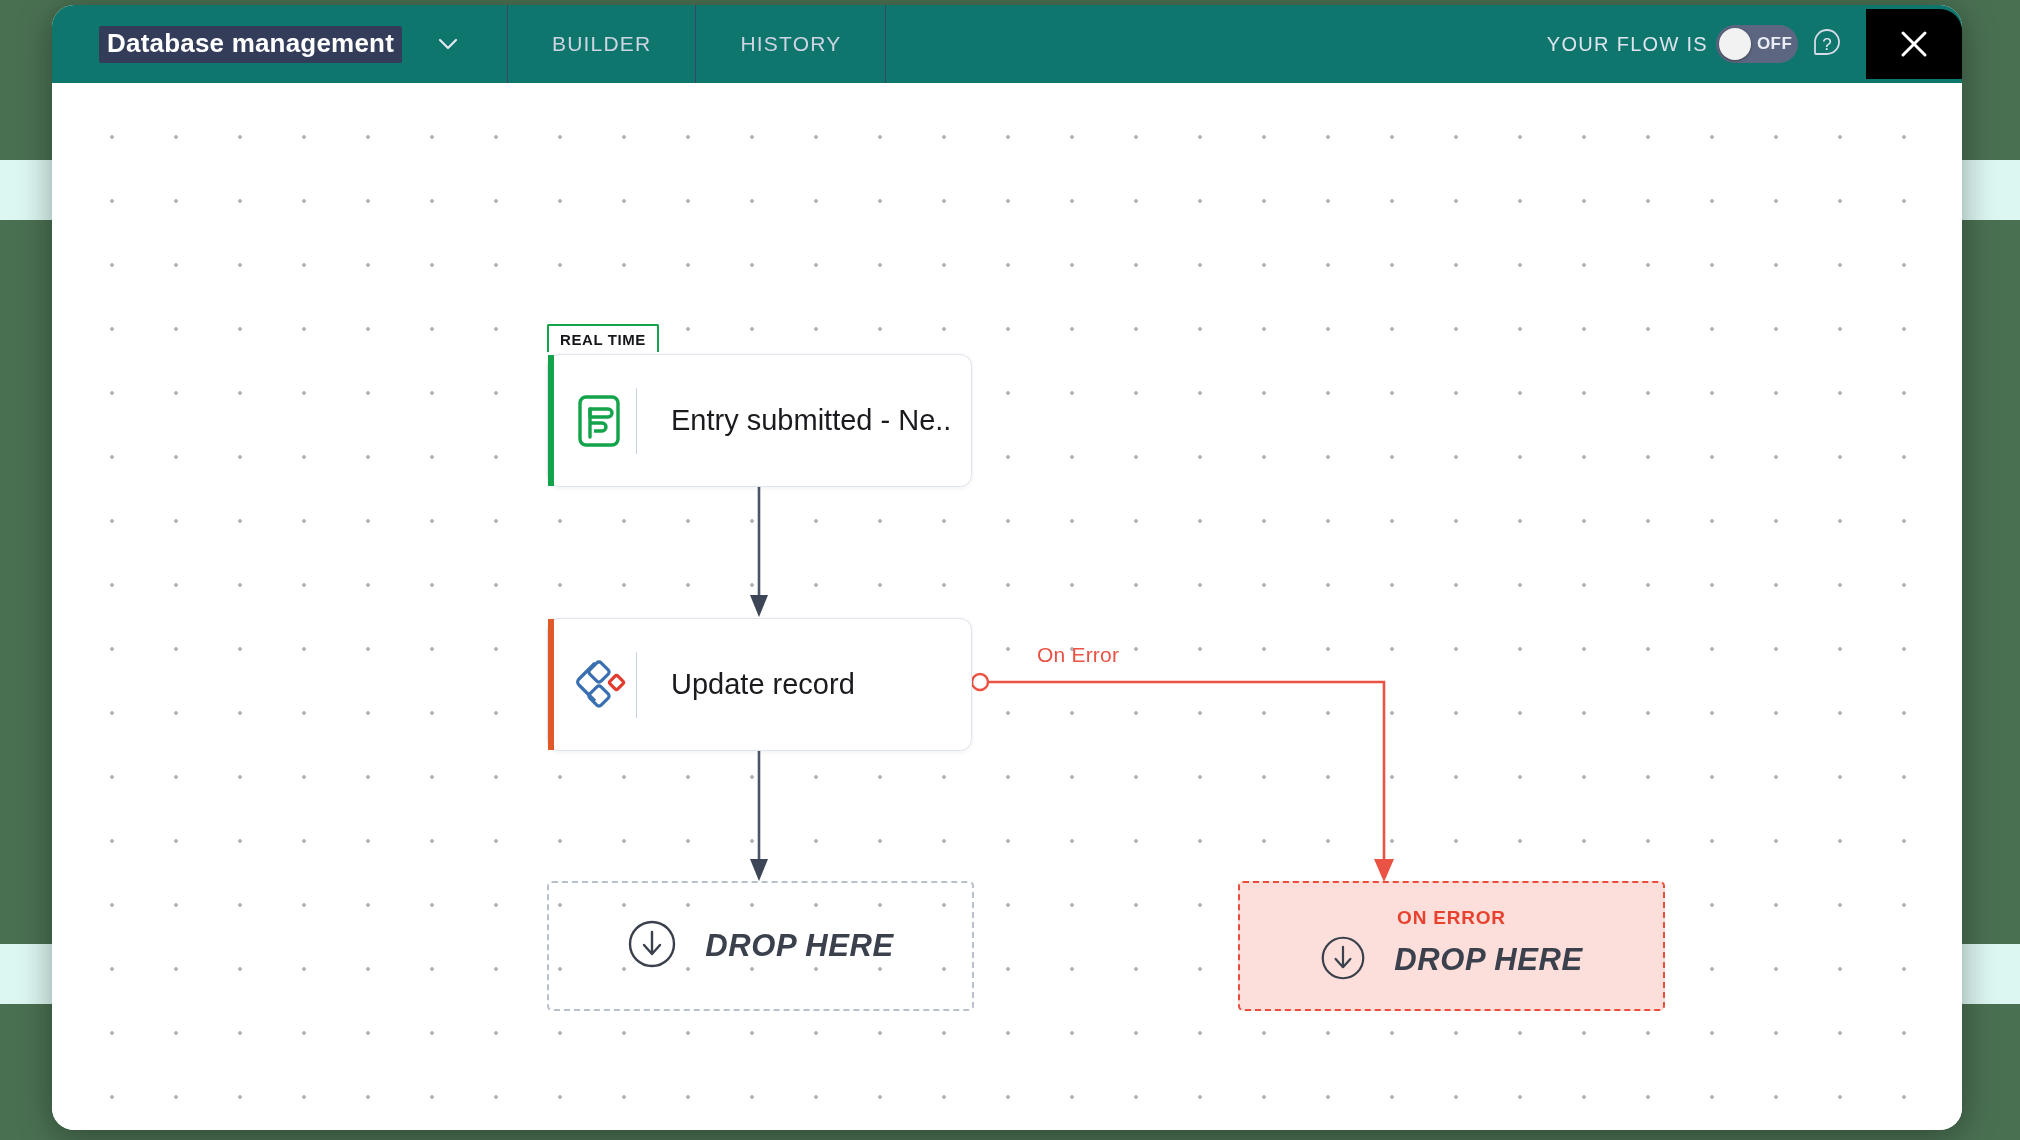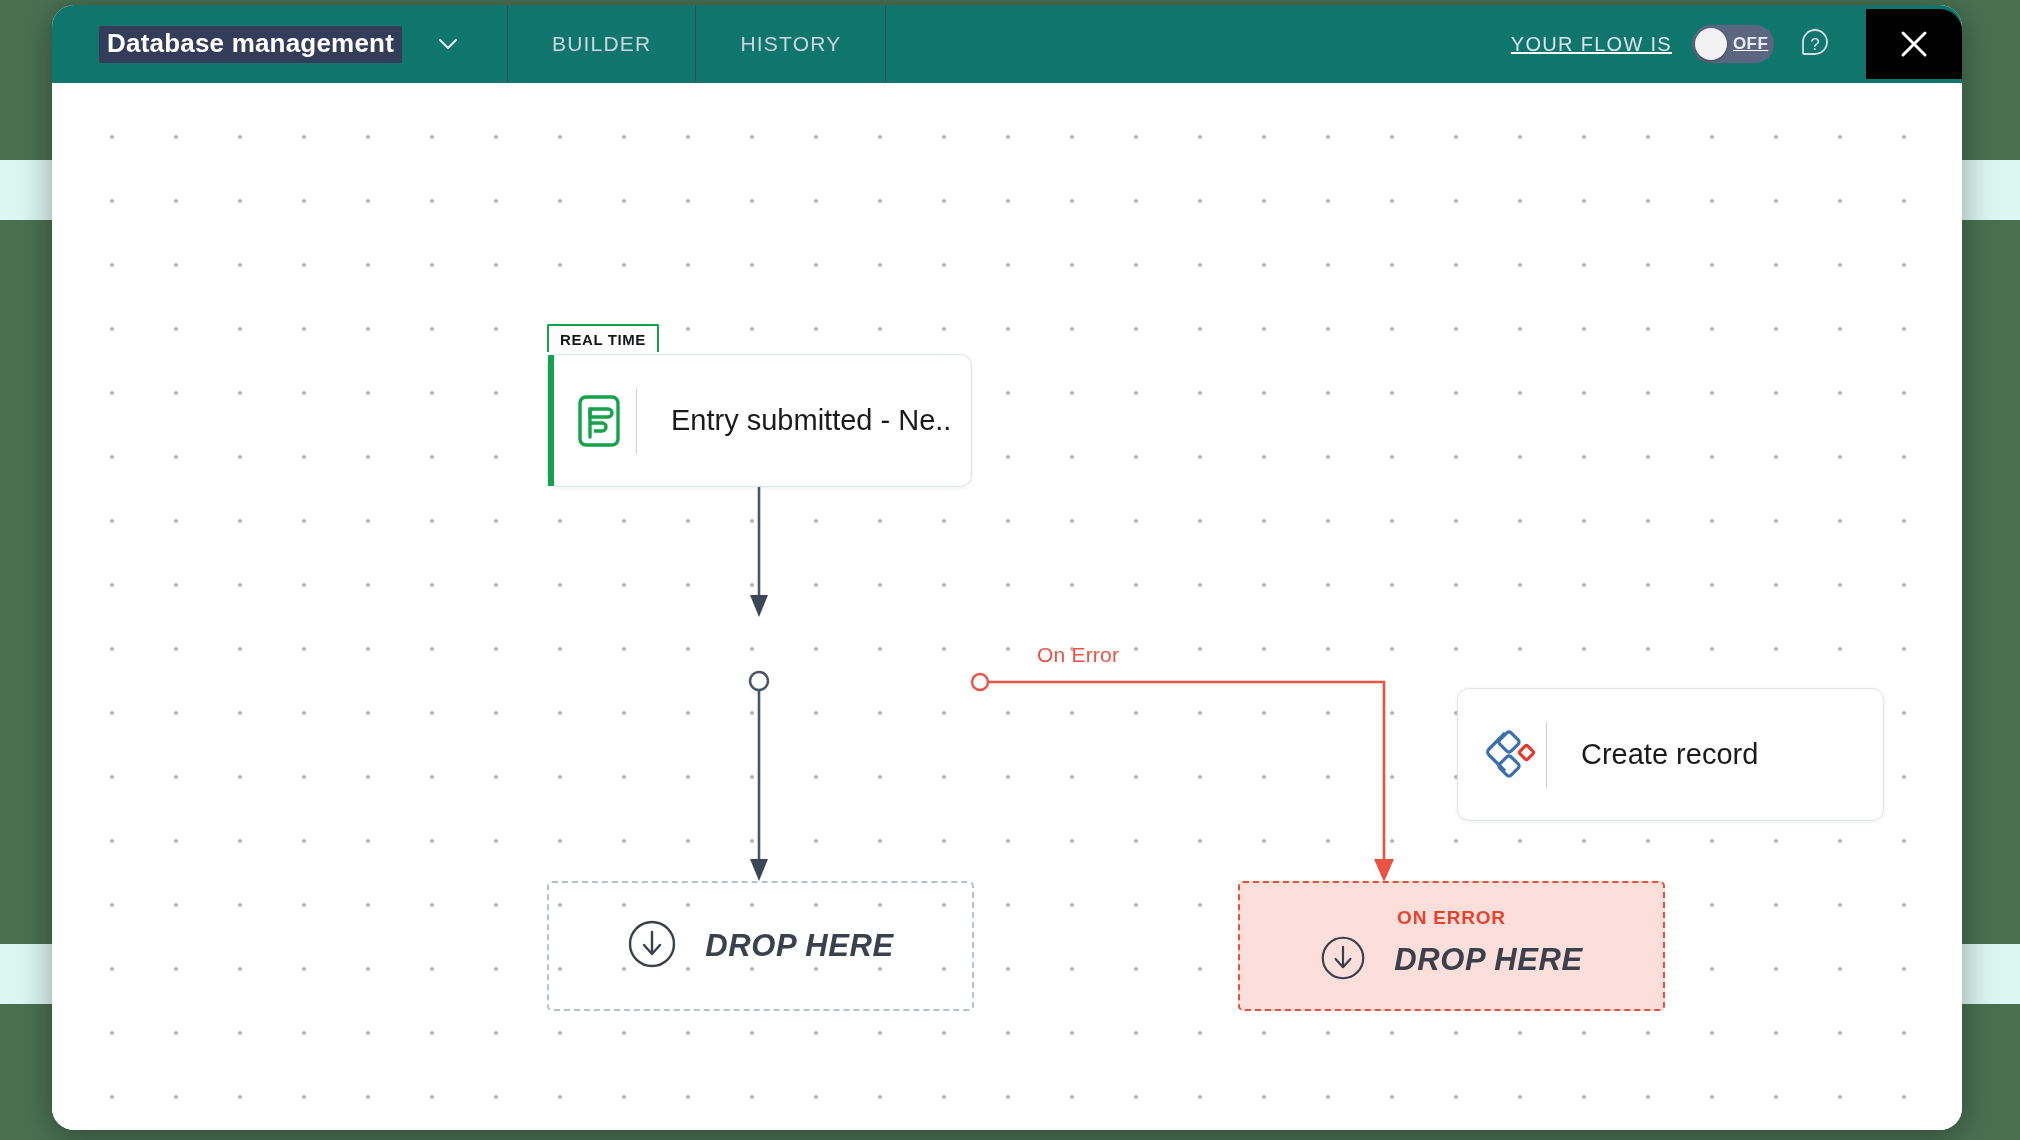--- a/index.html
+++ b/index.html
@@ -76,22 +76,21 @@
   .tab.active::after {
     content:"";
     position:absolute; left:0; right:0; bottom:0;
     height:4px; background:#19a699;
   }
 
   .header-right {
     margin-left:auto;
     display:flex; align-items:center;
     padding-right:0;
-    gap:20px;
-    text-decoration:underline;
+    gap:8px;
   }
   .flow-state-label {
     font-size:20px; letter-spacing:1.3px; color:#dfe3ee;
   }
   .toggle {
     width:82px; height:38px;
     border-radius:19px;
     background:#5d6680;
     display:flex; align-items:center;
     position:relative;
@@ -313,33 +312,34 @@
           <rect x="6" y="4" width="38" height="48" rx="6" fill="none" stroke="#13a34a" stroke-width="3.4"></rect>
           <path d="M16 16 H34 a4 4 0 0 1 0 8 H16 Z" fill="none" stroke="#13a34a" stroke-width="3.4" stroke-linejoin="round"></path>
           <path d="M16 16 V44" fill="none" stroke="#13a34a" stroke-width="3.4" stroke-linecap="round"></path>
           <path d="M16 30 H28 a4 4 0 0 1 0 8 H20" fill="none" stroke="#13a34a" stroke-width="3.4" stroke-linejoin="round"></path>
         </svg>
       </span>
       <span class="divider"></span>
       <span class="node-label">Entry submitted - Ne..</span>
     </div>
 
-
-    <div class="node" id="node-create">
+    <div class="node" id="node-update">
+      <span class="accent" style="background:#e05a29"></span>
       <span class="node-icon">
         <svg width="56" height="54" viewBox="0 0 56 54">
           <path d="M24 5 L8 21 a4 4 0 0 0 0 6 L24 43" fill="none" stroke="#3a6fb0" stroke-width="3.2" stroke-linejoin="round"></path>
           <rect x="20" y="6" width="16" height="16" rx="3" transform="rotate(45 28 14)" fill="none" stroke="#3a6fb0" stroke-width="3.2"></rect>
           <rect x="20" y="30" width="16" height="16" rx="3" transform="rotate(45 28 38)" fill="none" stroke="#3a6fb0" stroke-width="3.2"></rect>
           <rect x="40" y="19" width="11" height="11" rx="2" transform="rotate(45 45.5 24.5)" fill="none" stroke="#e23b2e" stroke-width="3.2"></rect>
         </svg>
       </span>
       <span class="divider"></span>
-      <span class="node-label">Create record</span>
-    </div>
+      <span class="node-label">Update record</span>
+    </div>
+
 
     <div class="dropzone" id="dropzone-main">
       <div class="dz-inner">
         <span>
           <svg width="50" height="50" viewBox="0 0 50 50">
             <circle cx="25" cy="25" r="22" fill="none" stroke="#3b414c" stroke-width="2.4"></circle>
             <path d="M25 13 V34 M17 26 L25 35 L33 26" fill="none" stroke="#3b414c" stroke-width="2.4" stroke-linecap="round" stroke-linejoin="round"></path>
           </svg>
         </span>
         <span class="dz-label">DROP HERE</span>

